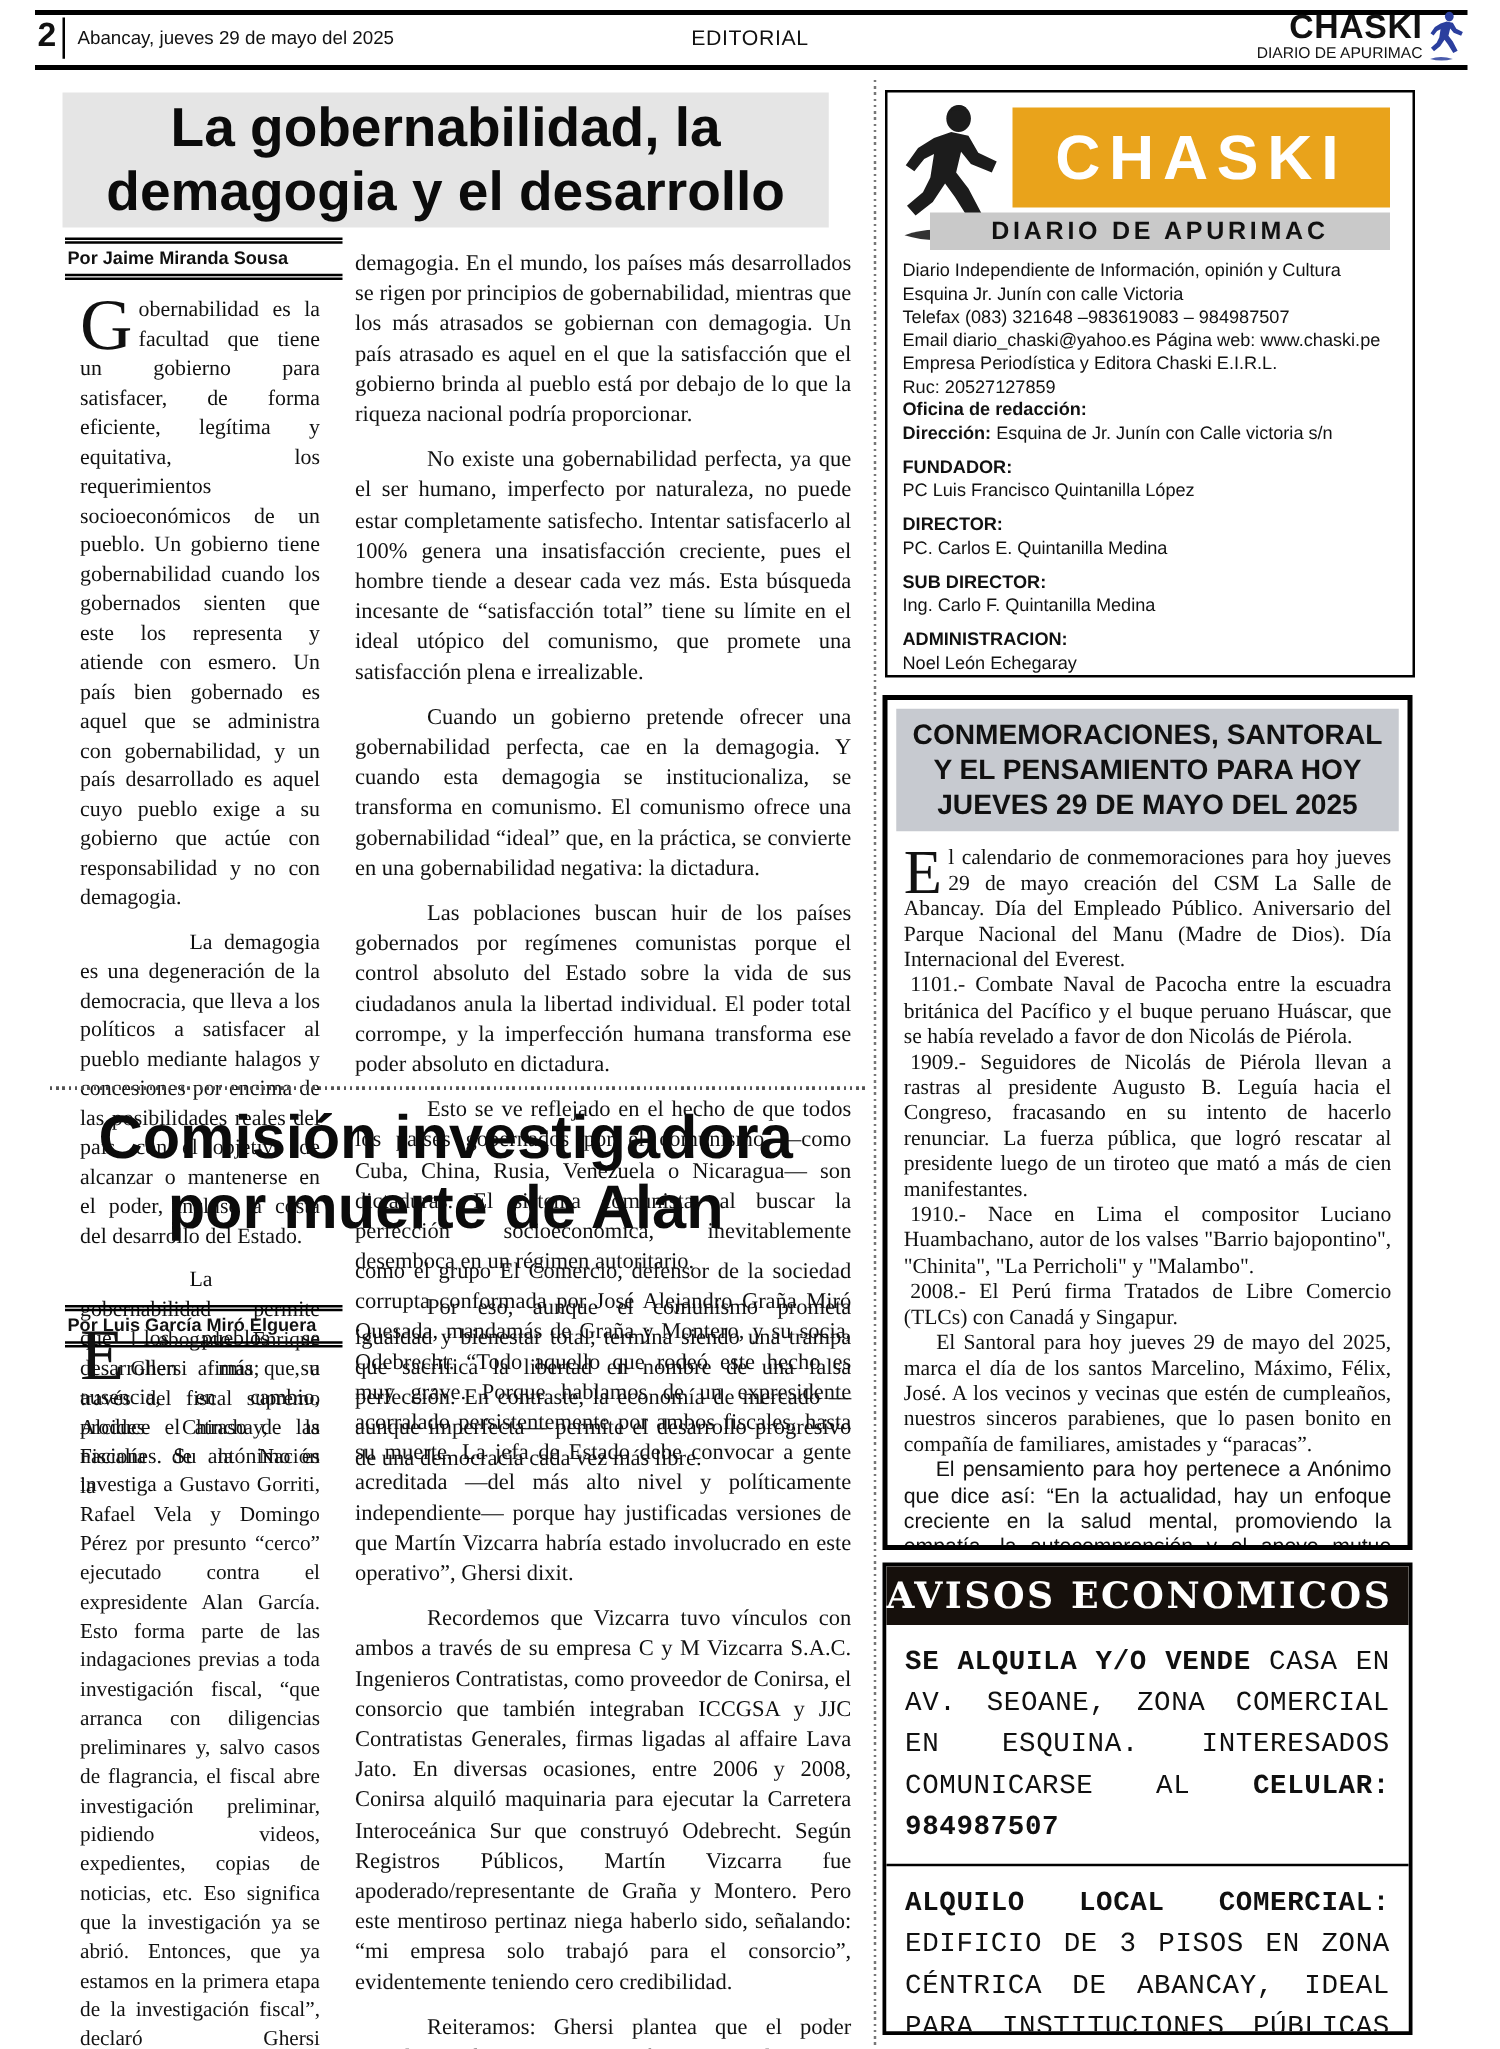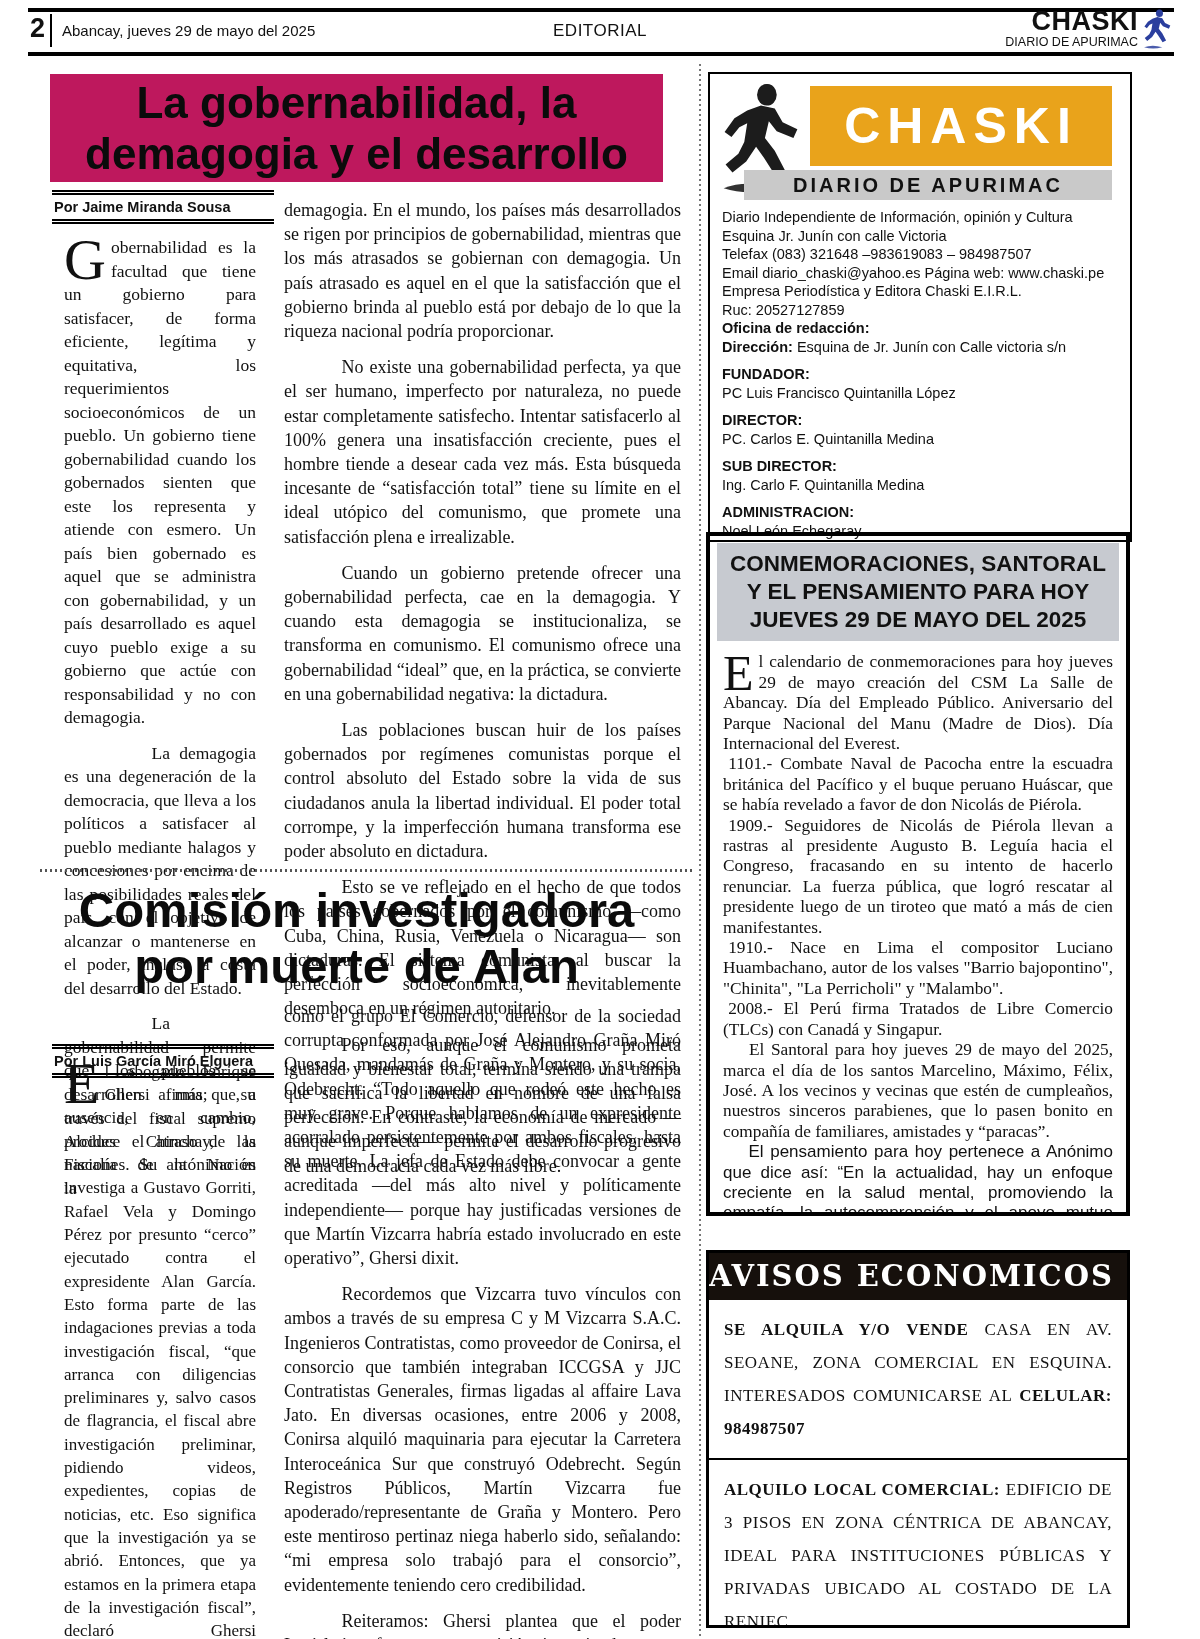--- a/index.html
+++ b/index.html
@@ -13,21 +13,21 @@
   .hdr-vline{position:absolute;left:50px;top:14px;width:2px;height:33px;background:#000;}
   .hdr-date{position:absolute;left:62px;top:22px;font-family:"Liberation Sans",sans-serif;font-size:15px;}
   .hdr-section{position:absolute;left:0;top:21px;width:1200px;text-align:center;
                font-family:"Liberation Sans",sans-serif;font-weight:normal;font-size:17px;letter-spacing:.5px;}
   .hdr-brand{position:absolute;right:62px;top:8px;text-align:right;font-family:"Liberation Sans",sans-serif;}
   .hdr-brand .b1{font-size:27px;font-weight:bold;letter-spacing:.5px;line-height:1;}
   .hdr-brand .b2{font-size:12.5px;line-height:1.2;}
   .hdr-icon{position:absolute;right:26px;top:8px;width:34px;height:42px;}
 
   
-  .a1-banner{position:absolute;left:50px;top:74px;width:613px;height:108px;background:#be185d;
+  .a1-banner{position:absolute;left:50px;top:74px;width:613px;height:108px;background:#e5e5e5;
              display:flex;align-items:center;justify-content:center;text-align:center;
              font-family:"Liberation Sans",sans-serif;font-weight:bold;font-size:44px;
              line-height:1.16;white-space:pre-line;color:#0b0b0b;}
   .byline{position:absolute;left:52px;width:218px;border-top:5px double #000;border-bottom:5px double #000;
           padding:4px 2px;font-family:"Liberation Sans",sans-serif;font-weight:bold;font-size:14.5px;}
   .col{position:absolute;text-align:justify;}
   .a1c1{left:52px;top:224px;width:216px;font-size:17.5px;line-height:23.5px;}
   .a1c2{left:272px;top:186px;width:421px;font-size:18px;line-height:24.2px;}
   .col p{margin:12px;}
   .ind5{text-indent:5em;}
@@ -58,36 +58,36 @@
                font-size:50px;letter-spacing:7px;}
   .mast-grayband{position:absolute;left:34px;top:96px;width:368px;height:30px;background:#c9c9c9;
                  display:flex;align-items:center;justify-content:center;font-weight:bold;
                  font-size:20px;letter-spacing:3px;color:#111;}
   .mast-info{padding:6px 12px;font-size:14.5px;line-height:18.5px;}
   .mast-info .bold{font-weight:bold;}
   .mast-role{margin-top:9px;}
   .mast-role .lab{font-weight:bold;}
 
   
-  .conm{position:absolute;left:706px;top:532px;width:424px;height:684px;border:4px solid #000;
+  .conm{position:absolute;left:706px;top:556px;width:424px;height:684px;border:4px solid #000;
         overflow:hidden;box-sizing:border-box;}
   .conm-title{margin:7px;background:#c7cad0;text-align:center;font-family:"Liberation Sans",sans-serif;
               font-weight:bold;font-size:22.5px;line-height:1.25;white-space:pre-line;padding:7px 2px;}
   .conm-body{padding:4px 13px;text-align:justify;font-size:17.3px;line-height:20.4px;}
   .conm-body p{margin:0;}
   .conm-body .yr{text-indent:.3em;}
   .conm-body .ind15{text-indent:1.5em;}
   .conm-sans{font-family:"Liberation Sans",sans-serif;font-size:17px;line-height:20.4px;}
 
   
   .avisos{position:absolute;left:706px;top:1250px;width:424px;height:378px;border:3px solid #000;
           box-sizing:border-box;overflow:hidden;}
   .av-head{background:#16100c;color:#fff;text-align:left;font-family:"DejaVu Serif",serif;
            font-weight:bold;font-size:29px;letter-spacing:2px;padding:6px 0 7px;}
-  .av-ad{padding:13px 15px;font-family:Liberation Serif, serif;font-size:17px;line-height:33px;
+  .av-ad{padding:13px 15px;font-family:Liberation Mono, monospace;font-size:22px;line-height:33px;
          text-align:justify;letter-spacing:.5px;color:#101010;}
   .av-ad b{font-weight:bold;}
   .av-div{border-top:2px solid #000;}
 </style>
 </head>
 <body>
 
 <div class="page">
 
   <div class="rule" style="top:8px"></div>

